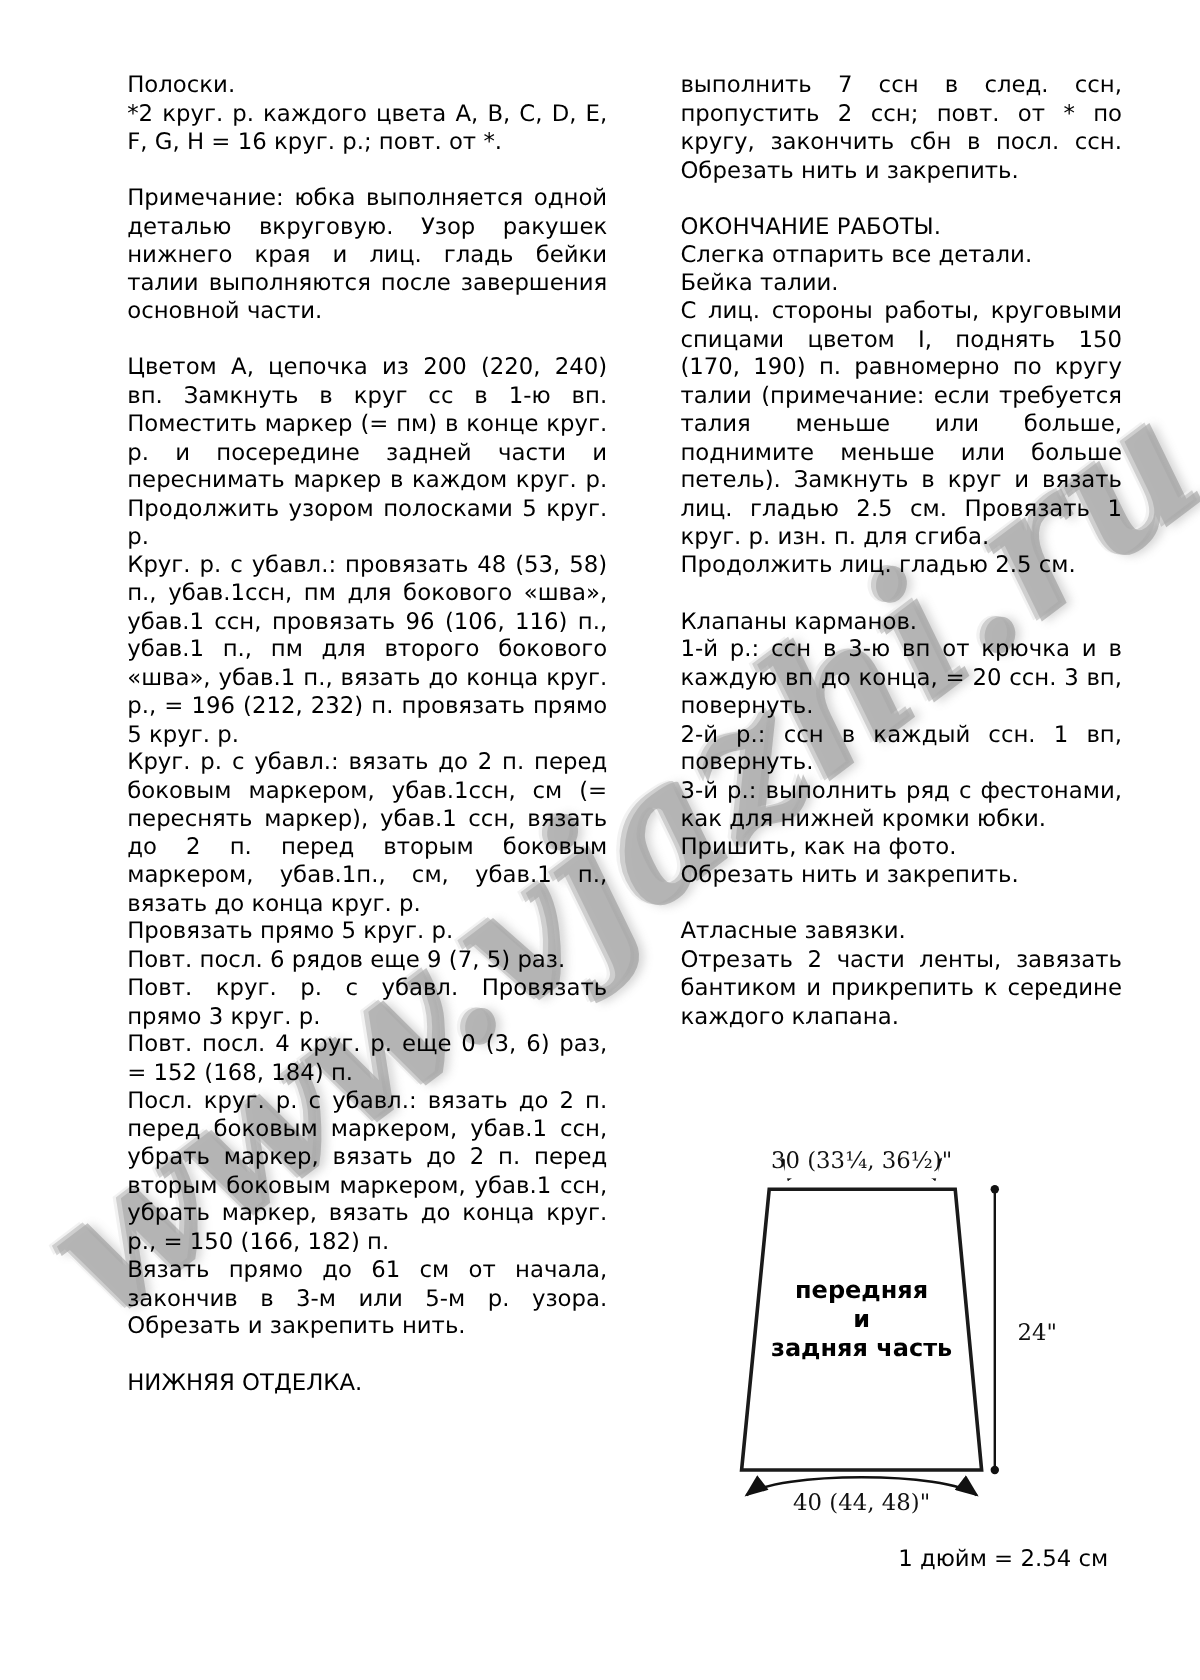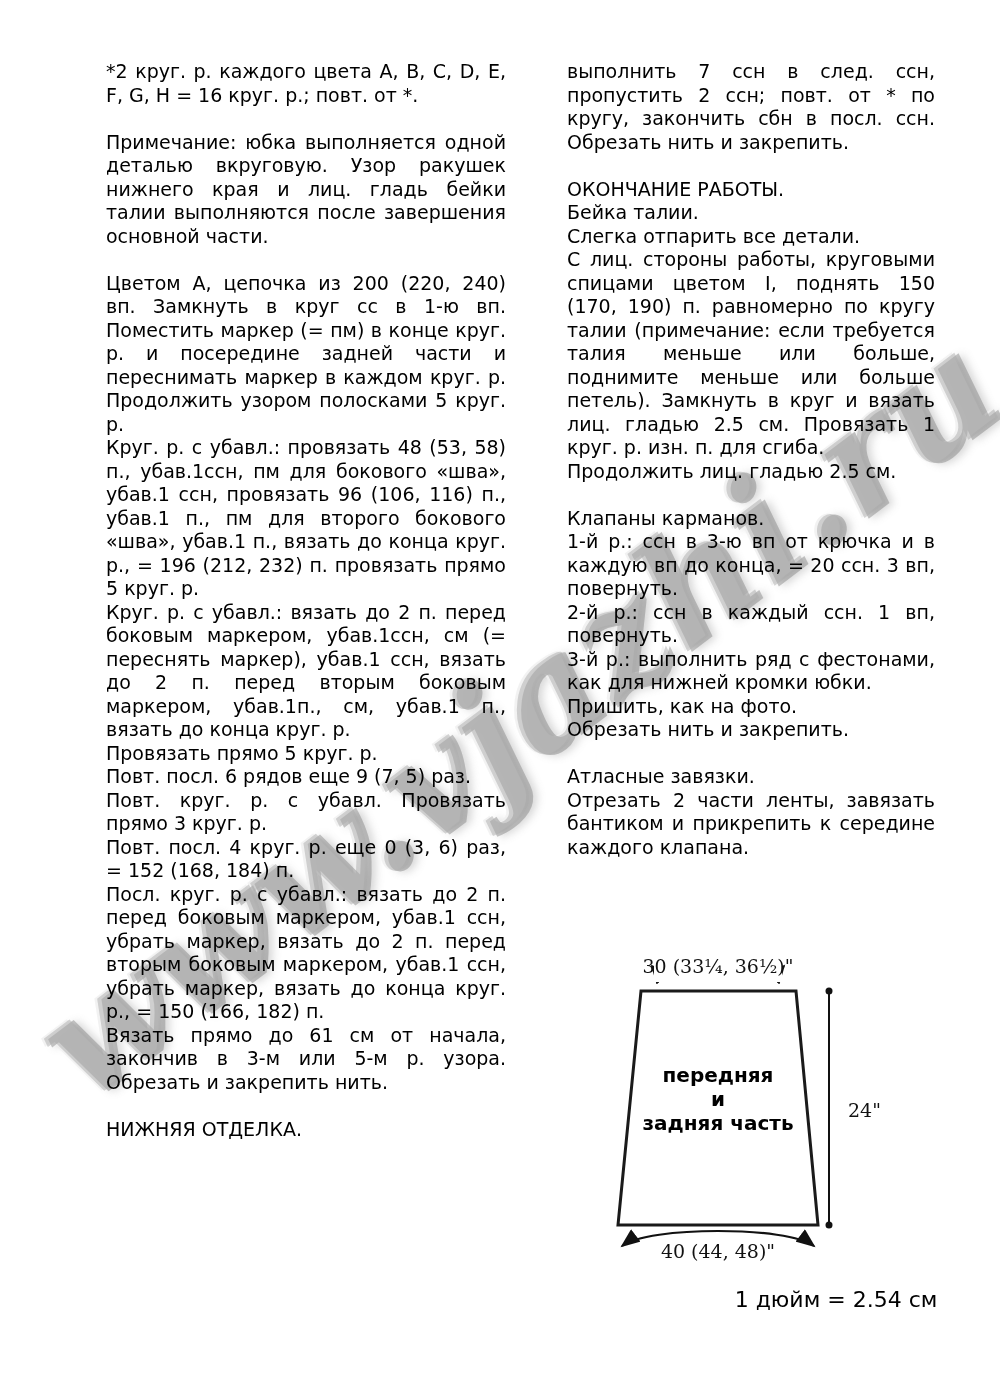--- a/index.html
+++ b/index.html
@@ -32,31 +32,32 @@
   .dim-label{
     font-family:"DejaVu Serif","Liberation Serif",serif;
     font-size:19px;fill:#111;
   }
   .piece-label{
     font-family:"DejaVu Sans","Liberation Sans",sans-serif;
     font-weight:bold;font-size:20px;fill:#000;
   }
   .scale-note{
     position:absolute;left:706px;top:1288px;width:260px;z-index:1;
-    font-size:22px;line-height:23.5px;text-align:center;
+    font-size:19px;line-height:23.5px;text-align:center;
   }
 </style>
 </head>
 <body>
 
 <div class="page">
 
   <div class="watermark">www.vjazhi.ru</div>
 
   <div class="col col-left">
+      <p class="p">Полоски.</p>
       <p class="p">*2 круг. р. каждого цвета A, B, C, D, E, F, G, H = 16 круг. р.; повт. от *.</p>
       <p class="gap"></p>
       <p class="p">Примечание: юбка выполняется одной деталью вкруговую. Узор ракушек нижнего края и лиц. гладь бейки талии выполняются после завершения основной части.</p>
       <p class="gap"></p>
       <p class="p">Цветом А, цепочка из 200 (220, 240) вп. Замкнуть в круг сс в 1-ю вп. Поместить маркер (= пм) в конце круг. р. и посередине задней части и переснимать маркер в каждом круг. р. Продолжить узором полосками 5 круг. р.</p>
       <p class="p">Круг. р. с убавл.: провязать 48 (53, 58) п., убав.1ссн, пм для бокового «шва», убав.1 ссн, провязать 96 (106, 116) п., убав.1 п., пм для второго бокового «шва», убав.1 п., вязать до конца круг. р., = 196 (212, 232) п. провязать прямо 5 круг. р.</p>
       <p class="p">Круг. р. с убавл.: вязать до 2 п. перед боковым маркером, убав.1ссн, см (= переснять маркер), убав.1 ссн, вязать до 2 п. перед вторым боковым маркером, убав.1п., см, убав.1 п., вязать до конца круг. р.</p>
       <p class="p">Провязать прямо 5 круг. р.</p>
       <p class="p">Повт. посл. 6 рядов еще 9 (7, 5) раз.</p>
       <p class="p">Повт. круг. р. с убавл. Провязать прямо 3 круг. р.</p>
@@ -64,22 +65,22 @@
       <p class="p">Посл. круг. р. с убавл.: вязать до 2 п. перед боковым маркером, убав.1 ссн, убрать маркер, вязать до 2 п. перед вторым боковым маркером, убав.1 ссн, убрать маркер, вязать до конца круг. р., = 150 (166, 182) п.</p>
       <p class="p">Вязать прямо до 61 см от начала, закончив в 3-м или 5-м р. узора. Обрезать и закрепить нить.</p>
       <p class="gap"></p>
       <p class="h">НИЖНЯЯ ОТДЕЛКА.</p>
     </div>
 
   <div class="col col-right">
       <p class="p">выполнить 7 ссн в след. ссн, пропустить 2 ссн; повт. от * по кругу, закончить сбн в посл. ссн. Обрезать нить и закрепить.</p>
       <p class="gap"></p>
       <p class="h">ОКОНЧАНИЕ РАБОТЫ.</p>
+      <p class="p">Слегка отпарить все детали.</p>
       <p class="p">Бейка талии.</p>
-      <p class="p">Слегка отпарить все детали.</p>
       <p class="p">С лиц. стороны работы, круговыми спицами цветом I, поднять 150 (170, 190) п. равномерно по кругу талии (примечание: если требуется талия меньше или больше, поднимите меньше или больше петель). Замкнуть в круг и вязать лиц. гладью 2.5 см. Провязать 1 круг. р. изн. п. для сгиба.</p>
       <p class="p">Продолжить лиц. гладью 2.5 см.</p>
       <p class="gap"></p>
       <p class="p">Клапаны карманов.</p>
       <p class="p">1-й р.: ссн в 3-ю вп от крючка и в каждую вп до конца, = 20 ссн. 3 вп, повернуть.</p>
       <p class="p">2-й р.: ссн в каждый ссн. 1 вп, повернуть.</p>
       <p class="p">3-й р.: выполнить ряд с фестонами, как для нижней кромки юбки.</p>
       <p class="p">Пришить, как на фото.</p>
       <p class="p">Обрезать нить и закрепить.</p>
       <p class="gap"></p>

